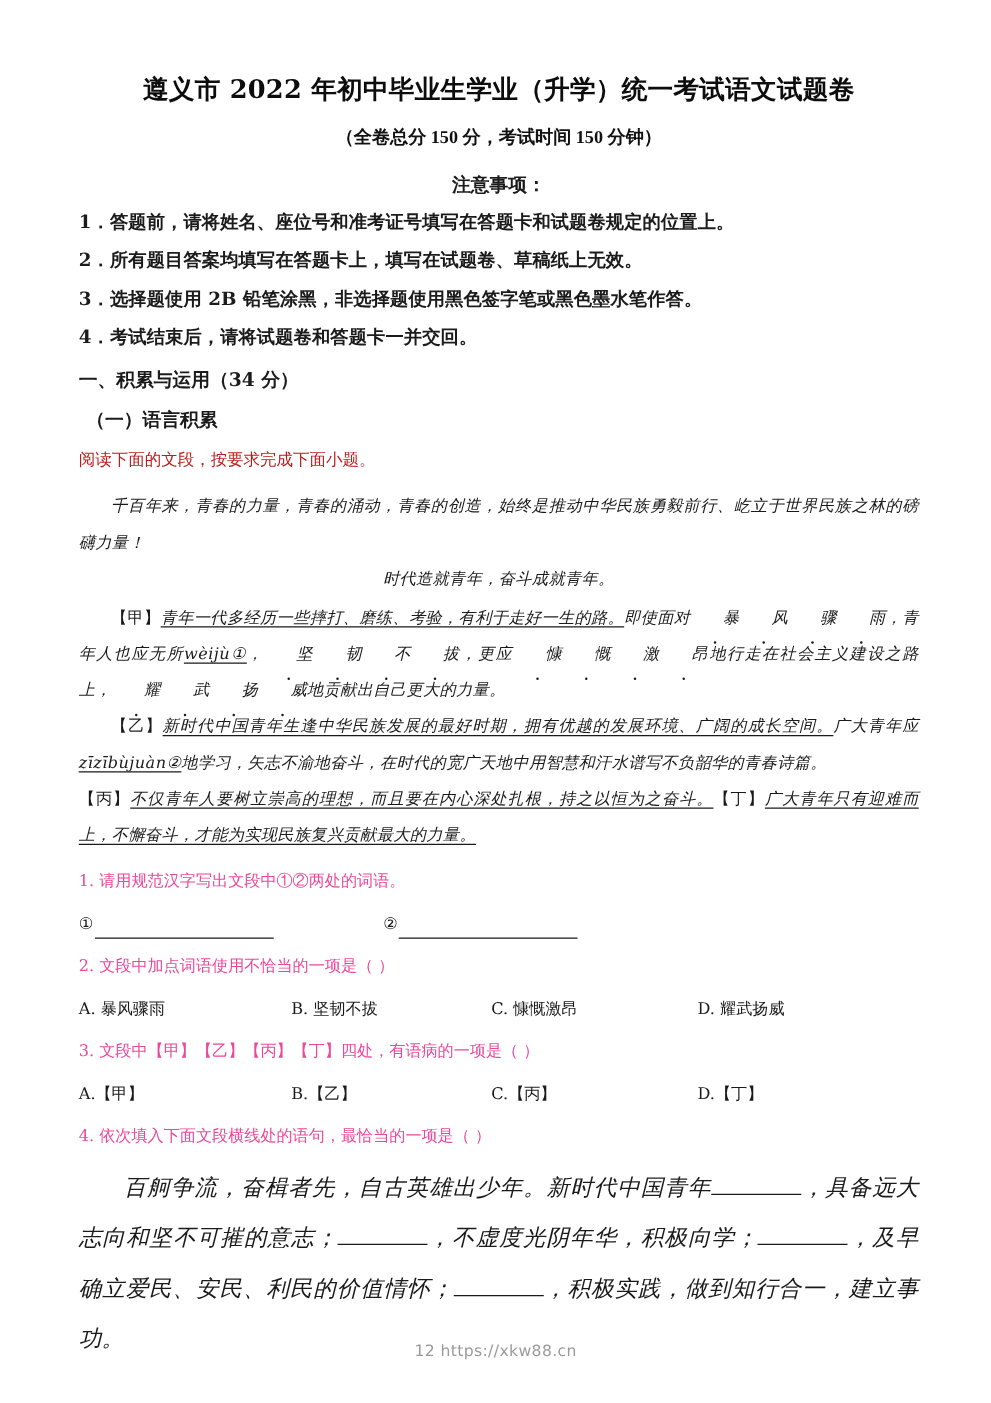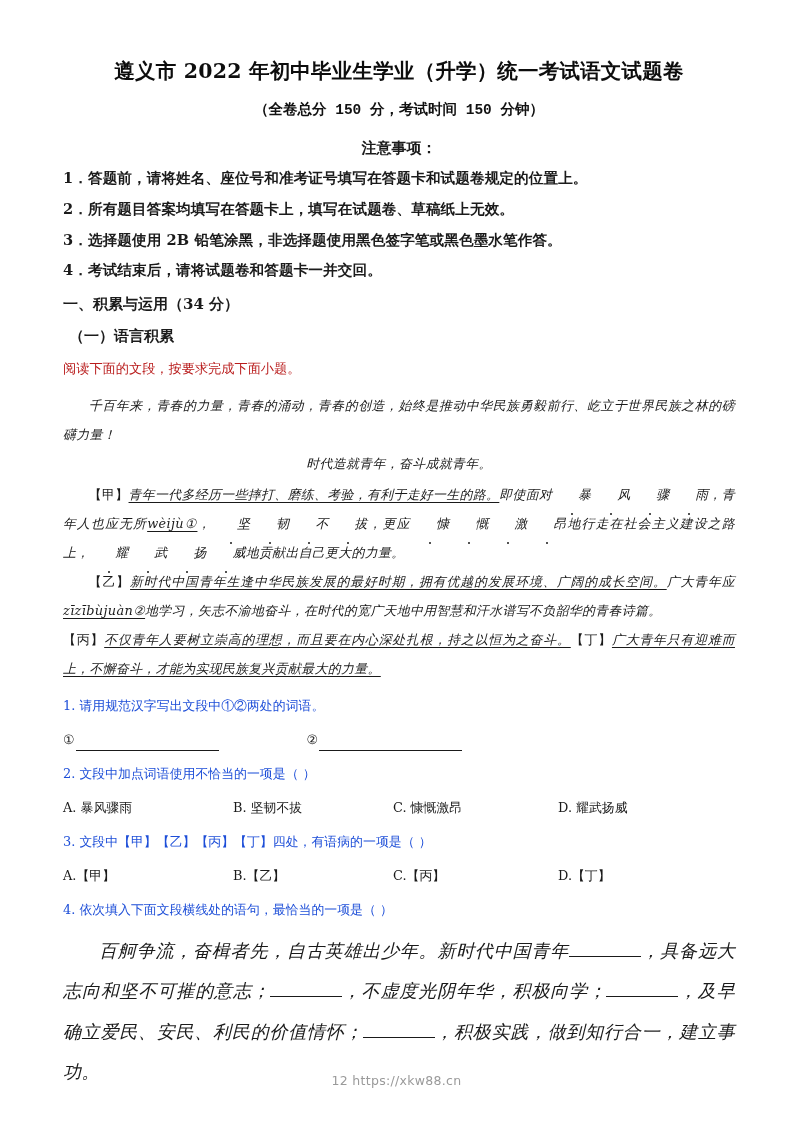--- a/index.html
+++ b/index.html
@@ -36,21 +36,21 @@
     font-family: "DejaVu Serif", serif;
     font-weight: bold;
     font-size: 20.5px;
     letter-spacing: 0.2px;
     line-height: 1.35;
     color: #0d0d0d;
     margin: 0 0 14px 0;
   }
   .doc-subtitle {
     text-align: center;
-    font-family: Liberation Mono, monospace;
+    font-family: Liberation Serif, serif;
     font-weight: bold;
     font-size: 14.5px;
     line-height: 1.4;
     color: #111;
     margin: 0 0 17px 0;
   }
 
   
   .notice-heading {
     font-family: "DejaVu Serif", serif;
@@ -137,21 +137,21 @@
     border-radius: 50%;
     background: #1a1a1a;
   }
 
   
   .question {
     font-family: "DejaVu Serif", serif;
     font-size: 12.9px;
     line-height: 1.7;
     margin: 12px 0 0 0;
-    color: #1d4ed8;
+    color: #ec4899;
   }
   .blank-row {
     margin: 13px 0 4px 0;
     font-family: "DejaVu Serif", serif;
     font-size: 12.9px;
     line-height: 1.6;
     display: flex;
   }
   .blank-item { display: inline-flex; align-items: flex-end; }
   .blank-line-long {

